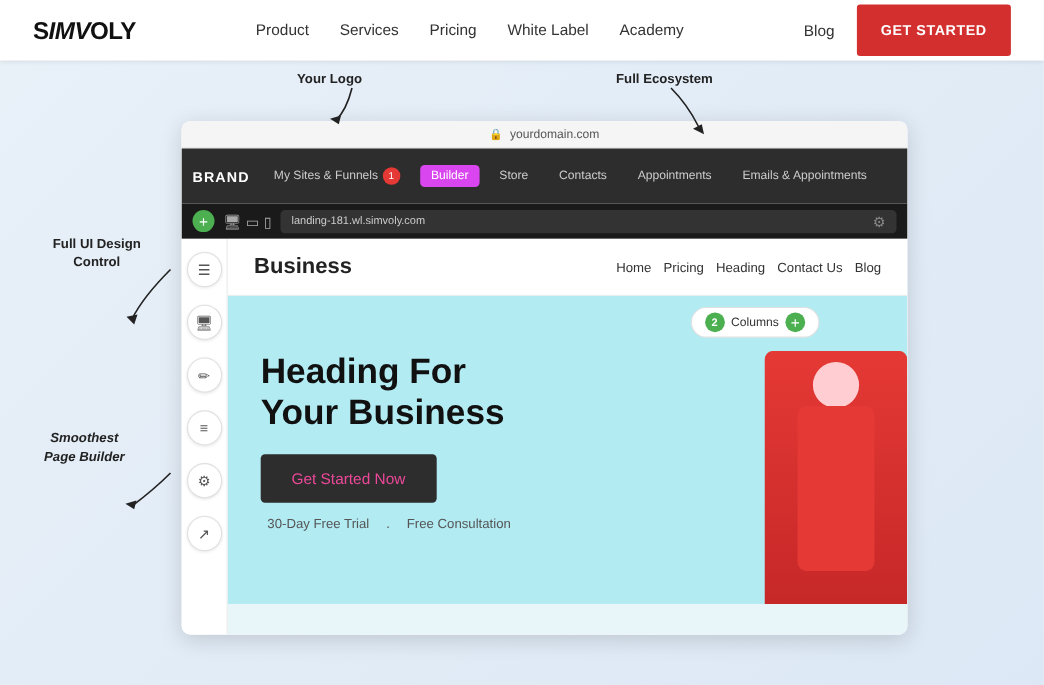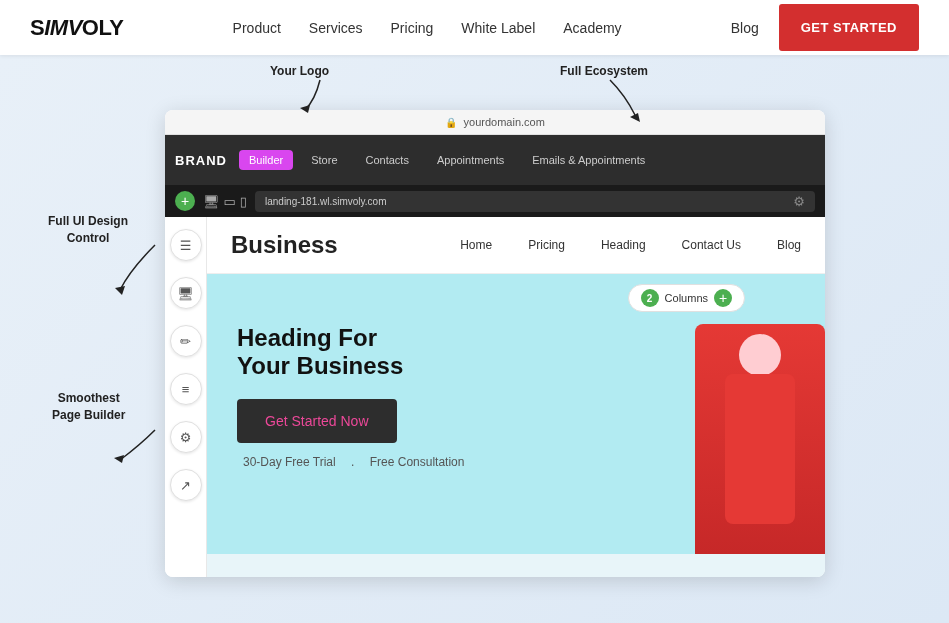--- a/index.html
+++ b/index.html
@@ -272,27 +272,27 @@
     
     .website-nav {
       background: #fff;
       padding: 14px 24px;
       display: flex;
       align-items: center;
       justify-content: space-between;
       border-bottom: 1px solid #eee;
     }
     .website-brand {
-      font-size: 24px;
+      font-size: 20px;
       font-weight: 700;
       color: #222;
     }
     .website-nav-links {
       display: flex;
-      gap: 36px;
+      gap: 11px;
       list-style: none;
     }
     .website-nav-links li {
       font-size: 12px;
       color: #333;
       cursor: pointer;
     }
 
     
     .website-hero {
@@ -334,21 +334,21 @@
       border-radius: 50%;
       width: 18px;
       height: 18px;
       font-size: 14px;
       display: flex;
       align-items: center;
       justify-content: center;
     }
 
     .hero-heading {
-      font-size: 24px;
+      font-size: 32px;
       font-weight: 900;
       color: #111;
       line-height: 1.15;
       margin-top: 20px;
       max-width: 340px;
     }
     .hero-cta-btn {
       background: #2d2d2d;
       color: #ec4899;
       border: none;
@@ -422,21 +422,21 @@
     <a class="login-btn">Blog</a>
     <button class="get-started-btn">GET STARTED</button>
   </div>
 </nav>
 
 <div class="main-area">
 
   <div class="annotation your-logo">Your Logo</div>
   <div class="annotation full-ecosystem">Full Ecosystem</div>
   <div class="annotation full-ui" style="top:158px; left:48px; line-height:1.4;">Full UI Design<br>Control</div>
-  <div class="annotation smoothest" style="top:335px; left:52px; line-height:1.4;">Smoothest<br>Page Builder</div>
+  <div class="annotation smoothest" style="top:335px; left:40px; line-height:1.4;font-style:italic;">Smoothest<br>Page Builder</div>
 
   <svg class="arrow-svg" style="top:20px; left:290px; width:50px; height:40px;" viewBox="0 0 50 40">
     <path d="M 30 5 Q 25 25 15 35" stroke="#222" stroke-width="1.5" fill="none"></path>
     <polygon points="10,33 18,38 20,30" fill="#222"></polygon>
   </svg>
   <svg class="arrow-svg" style="top:20px; left:590px; width:60px; height:50px;" viewBox="0 0 60 50">
     <path d="M 20 5 Q 35 20 45 40" stroke="#222" stroke-width="1.5" fill="none"></path>
     <polygon points="40,42 48,38 50,47" fill="#222"></polygon>
   </svg>
   <svg class="arrow-svg" style="top:185px; left:100px; width:70px; height:60px;" viewBox="0 0 70 60">
@@ -450,20 +450,24 @@
 
   <div class="browser-mockup">
 
     <div class="browser-addressbar">
       <span class="lock-icon">🔒</span>
       <span>yourdomain.com</span>
     </div>
 
     <div class="app-navbar">
       <span class="app-brand">BRAND</span>
+      <div class="app-nav-item my-sites">
+        <span>My Sites &amp; Funnels</span>
+        <span class="app-nav-notif">1</span>
+      </div>
       <div class="app-nav-item active">
         <span>Builder</span>
       </div>
       <div class="app-nav-item">
         <span>Store</span>
       </div>
       <div class="app-nav-item">
         <span>Contacts</span>
       </div>
       <div class="app-nav-item">

